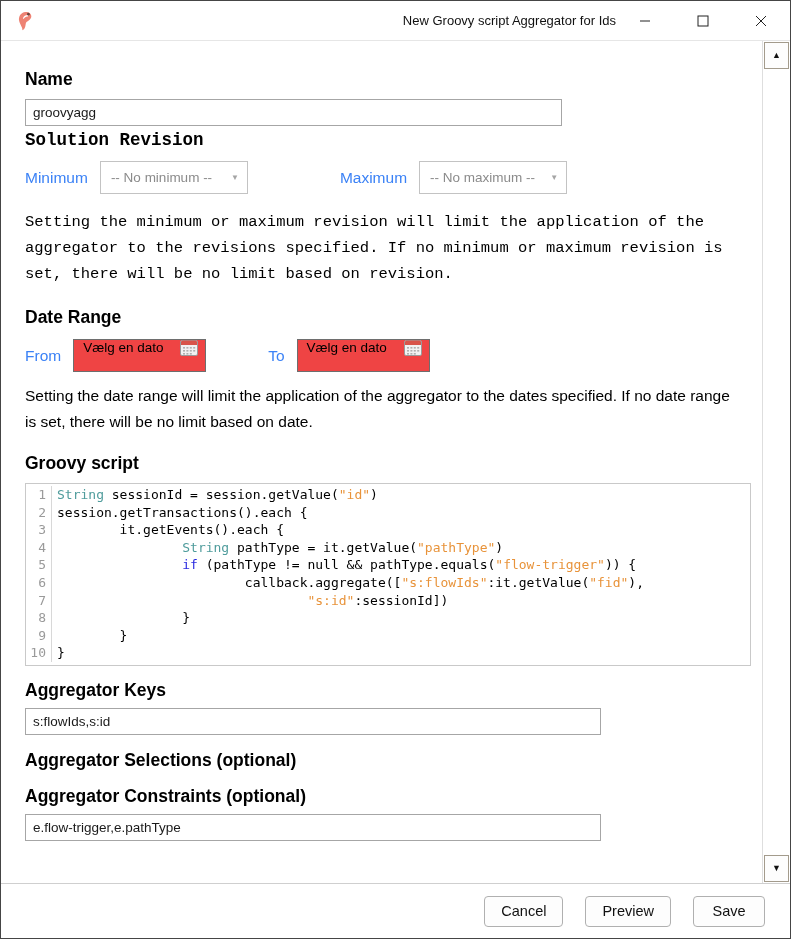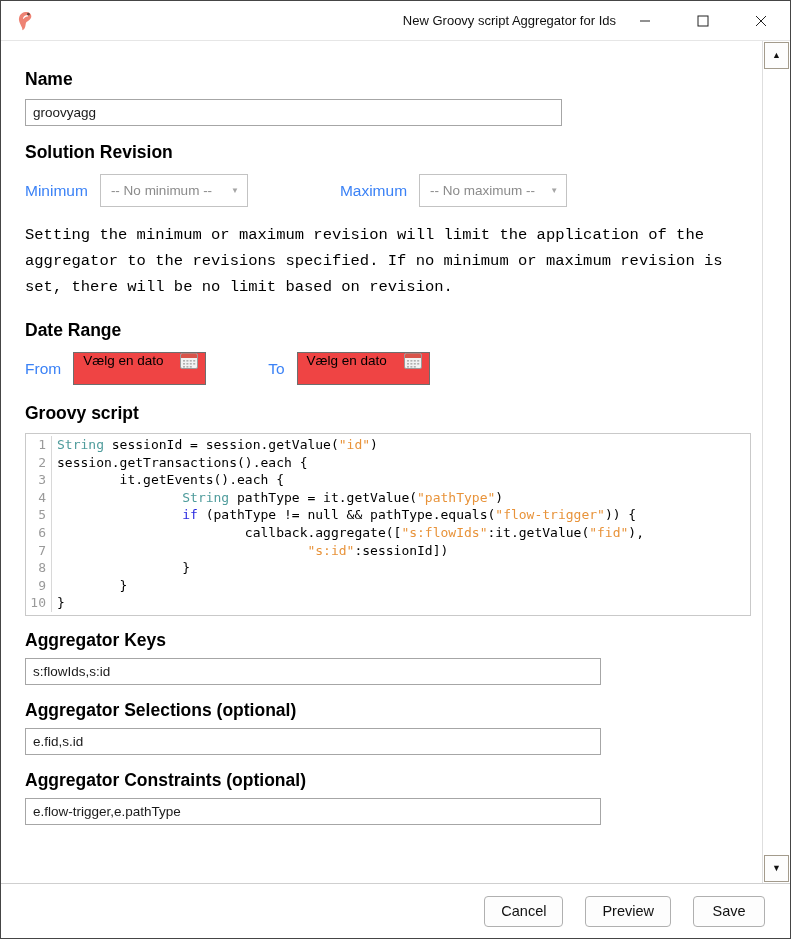--- a/index.html
+++ b/index.html
@@ -48,21 +48,21 @@
     width: 25px; height: 27px; flex: 0 0 27px;
     border: 1px solid #a39b8c; background: #fdfdfd;
     display: flex; align-items: center; justify-content: center;
     font-size: 9px; color: #111; line-height: 1;
   }
   .scroll-track { flex: 1 1 auto; width: 100%; background: #fff; }
 
   
   .sec-heading { font-size: 17.5px; font-weight: 700; color: #000; }
   .h-name        { margin: 16px 0 9px; }
-  .h-revision    { margin: 16px 0 11px; }
+  .h-revision    { margin: 4px 0 11px; font-family: Liberation Mono, monospace; }
   .h-daterange   { margin: 20px 0 11px; }
   .h-script      { margin: 18px 0 9px; }
   .h-keys        { margin: 14px 0 7px; }
   .h-sel         { margin: 15px 0 7px; }
   .h-con         { margin: 15px 0 7px; }
 
   .text-input {
     display: block; height: 27px; width: 576px;
     border: 1px solid #a6a6a6; background: #fff;
     font-family: "Liberation Sans", sans-serif;
@@ -221,40 +221,40 @@
                 <rect x="6.4" y="10" width="2" height="1.6"></rect>
                 <rect x="9.8" y="10" width="2" height="1.6"></rect>
                 <rect x="13.2" y="10" width="2" height="1.6"></rect>
               <rect x="3" y="13" width="2" height="1.6"></rect>
                 <rect x="6.4" y="13" width="2" height="1.6"></rect>
                 <rect x="9.8" y="13" width="2" height="1.6"></rect>
             </g>
           </svg>
         </div>
       </div>
+      <p class="para date-para">Setting the date range will limit the application of the aggregator to the dates specified. If no date range is set, there will be no limit based on date.</p>
 
       <div class="sec-heading h-script">Groovy script</div>
       <div class="code-editor" id="code-editor">
           <div class="code-line"><span class="lineno">1</span><span class="code-text"><span class="tok-type">String</span> sessionId = session.getValue(<span class="tok-str">"id"</span>)</span></div>
           <div class="code-line"><span class="lineno">2</span><span class="code-text">session.getTransactions().each {</span></div>
           <div class="code-line"><span class="lineno">3</span><span class="code-text">        it.getEvents().each {</span></div>
           <div class="code-line"><span class="lineno">4</span><span class="code-text">                <span class="tok-type">String</span> pathType = it.getValue(<span class="tok-str">"pathType"</span>)</span></div>
           <div class="code-line"><span class="lineno">5</span><span class="code-text">                <span class="tok-kw">if</span> (pathType != null &amp;&amp; pathType.equals(<span class="tok-str">"flow-trigger"</span>)) {</span></div>
           <div class="code-line"><span class="lineno">6</span><span class="code-text">                        callback.aggregate([<span class="tok-str">"s:flowIds"</span>:it.getValue(<span class="tok-str">"fid"</span>),</span></div>
           <div class="code-line"><span class="lineno">7</span><span class="code-text">                                <span class="tok-str">"s:id"</span>:sessionId])</span></div>
           <div class="code-line"><span class="lineno">8</span><span class="code-text">                }</span></div>
           <div class="code-line"><span class="lineno">9</span><span class="code-text">        }</span></div>
           <div class="code-line"><span class="lineno">10</span><span class="code-text">}</span></div>
         </div>
 
       <div class="sec-heading h-keys">Aggregator Keys</div>
       <input class="text-input" type="text" value="s:flowIds,s:id" style="">
 
       <div class="sec-heading h-sel">Aggregator Selections (optional)</div>
-      <input class="text-input" type="text" value="e.fid,s.id" style="">
 
       <div class="sec-heading h-con">Aggregator Constraints (optional)</div>
       <input class="text-input" type="text" value="e.flow-trigger,e.pathType" style="">
 
     </div>
 
     <div class="scrollbar">
       <div class="scroll-btn">
           <span>▲</span>
         </div>

